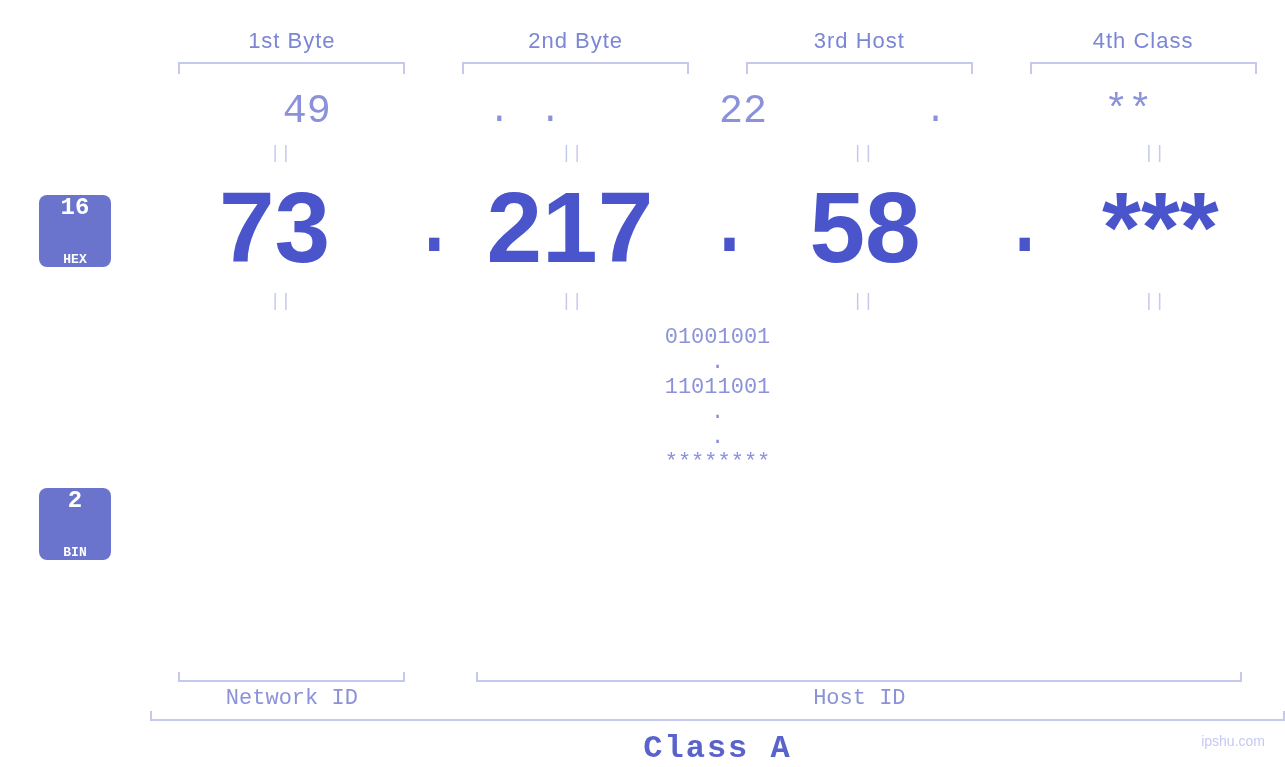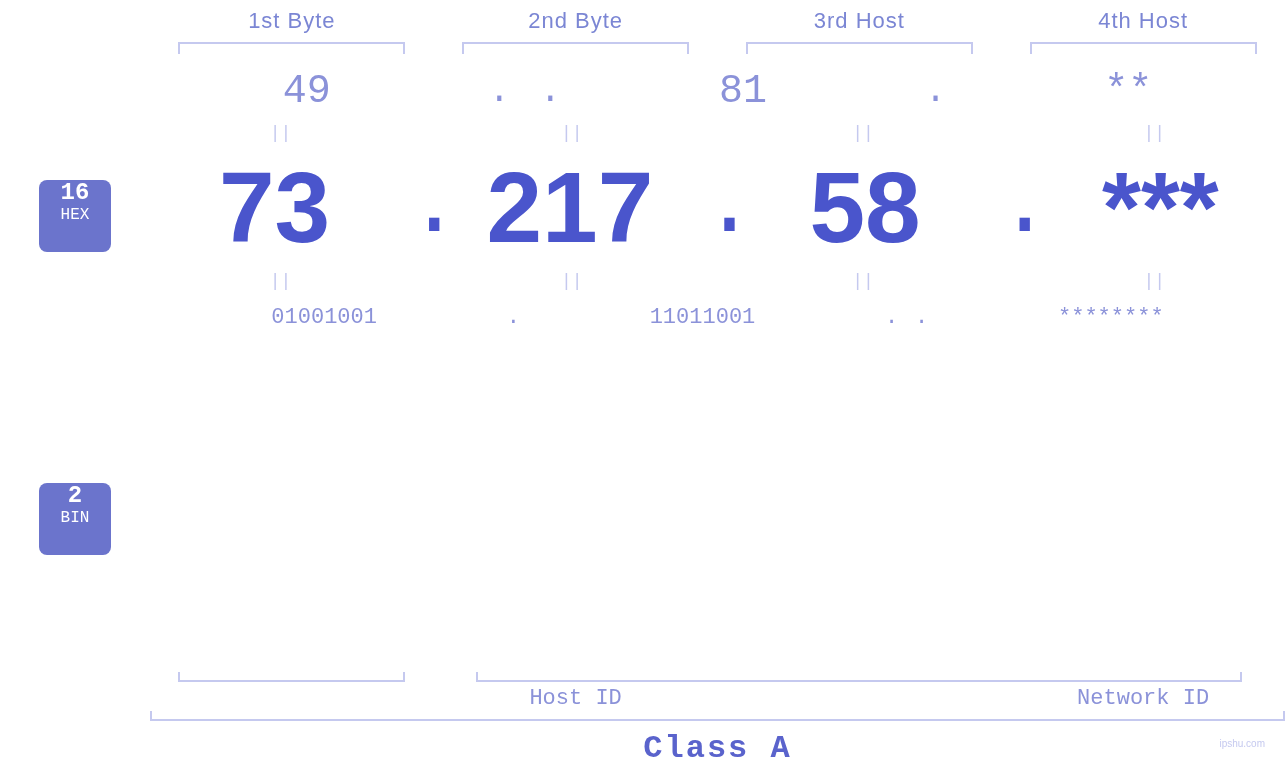--- a/index.html
+++ b/index.html
@@ -19,21 +19,21 @@
       display: flex;
       flex-direction: column;
       align-items: center;
     }
 
     
     .byte-headers {
       display: flex;
       width: 100%;
       padding-left: 150px;
-      margin-top: 8px;
+      margin-top: 28px;
     }
     .byte-header {
       flex: 1;
       text-align: center;
       color: #7b86d4;
       font-size: 22px;
       font-family: Arial, sans-serif;
       font-weight: 400;
       letter-spacing: 1px;
     }
@@ -95,31 +95,31 @@
     }
 
     .badge {
       width: 72px;
       height: 72px;
       border-radius: 8px;
       background: #6b74cc;
       display: flex;
       flex-direction: column;
       align-items: center;
-      justify-content: flex-start;
+      justify-content: space-between;
       color: white;
     }
     .badge-num {
       font-size: 24px;
       font-weight: bold;
       line-height: 1.1;
     }
     .badge-label {
-      font-size: 16px;
-      font-weight: 400;
+      font-size: 13px;
+      font-weight: 700;
     }
 
     
     .values-area {
       flex: 1;
       display: flex;
       flex-direction: column;
     }
 
     
@@ -170,20 +170,21 @@
     }
 
     
 
     
     .bin-row {
       display: flex;
       align-items: center;
       justify-content: space-around;
       padding: 10px 0 5px 0;
+      flex-direction: column;
     }
     .bin-value {
       flex: 1;
       text-align: center;
       font-size: 22px;
       color: #8b92d9;
       font-family: 'Courier New', Courier, monospace;
     }
     .dot-medium {
       font-size: 22px;
@@ -210,21 +211,21 @@
       font-weight: 600;
       letter-spacing: 2px;
     }
 
     
     .watermark {
       position: absolute;
       bottom: 18px;
       right: 20px;
       color: #c5c9ef;
-      font-size: 10px;
+      font-size: 14px;
       font-family: Arial, sans-serif;
     }
 
     
     .vbar-row {
       display: flex;
       width: 100%;
     }
     .vbar-values {
       flex: 1;
@@ -243,21 +244,21 @@
   </style>
 </head>
 <body>
 
 <div class="main-container">
 
   <div class="byte-headers">
     <div class="byte-header">1st Byte</div>
     <div class="byte-header">2nd Byte</div>
     <div class="byte-header">3rd Host</div>
-    <div class="byte-header">4th Host</div>
+    <div class="byte-header">4th Class</div>
   </div>
 
   <div class="bracket-line-top">
     <div class="bracket-segment">
       <div class="bracket-top-bar"></div>
     </div>
     <div class="bracket-segment">
       <div class="bracket-top-bar"></div>
     </div>
     <div class="bracket-segment">
@@ -280,21 +281,21 @@
         <span class="badge-label">BIN</span>
       </div>
     </div>
 
     <div class="values-area">
 
       <div class="hex-row">
         <div class="hex-value">49</div>
         <div class="dot-small">.</div>
         <div class="dot-small">.</div>
-        <div class="hex-value">81</div>
+        <div class="hex-value">22</div>
         <div class="dot-small">.</div>
         <div class="hex-value">**</div>
       </div>
 
       <div class="vbar-row">
         <div class="vbar-values">
           <div class="vbar-cell">||</div>
           <div class="vbar-spacer"></div>
           <div class="vbar-cell">||</div>
           <div class="vbar-spacer"></div>
@@ -351,22 +352,22 @@
 
       <div style="flex:3; display:flex; justify-content:center;">
         <div style="width:90%; height:2px; background:#c5c9ef; position:relative;">
           <div style="position:absolute;left:0;bottom:0;width:2px;height:10px;background:#c5c9ef;"></div>
           <div style="position:absolute;right:0;bottom:0;width:2px;height:10px;background:#c5c9ef;"></div>
         </div>
       </div>
     </div>
 
     <div style="display:flex; width:100%; margin-bottom:8px;">
+      <div style="flex:1; text-align:center; color:#8b92d9; font-size:22px; font-family:'Courier New',monospace;">Network ID</div>
       <div style="flex:3; text-align:center; color:#8b92d9; font-size:22px; font-family:'Courier New',monospace;">Host ID</div>
-      <div style="flex:1; text-align:center; color:#8b92d9; font-size:22px; font-family:'Courier New',monospace;">Network ID</div>
     </div>
 
     <div style="width:100%; margin-bottom:4px;">
       <div style="width:100%; height:2px; background:#c5c9ef; position:relative;">
         <div style="position:absolute;left:0;bottom:0;width:2px;height:10px;background:#c5c9ef;"></div>
         <div style="position:absolute;right:0;bottom:0;width:2px;height:10px;background:#c5c9ef;"></div>
       </div>
     </div>
 
     <div class="class-label-row">Class A</div>

